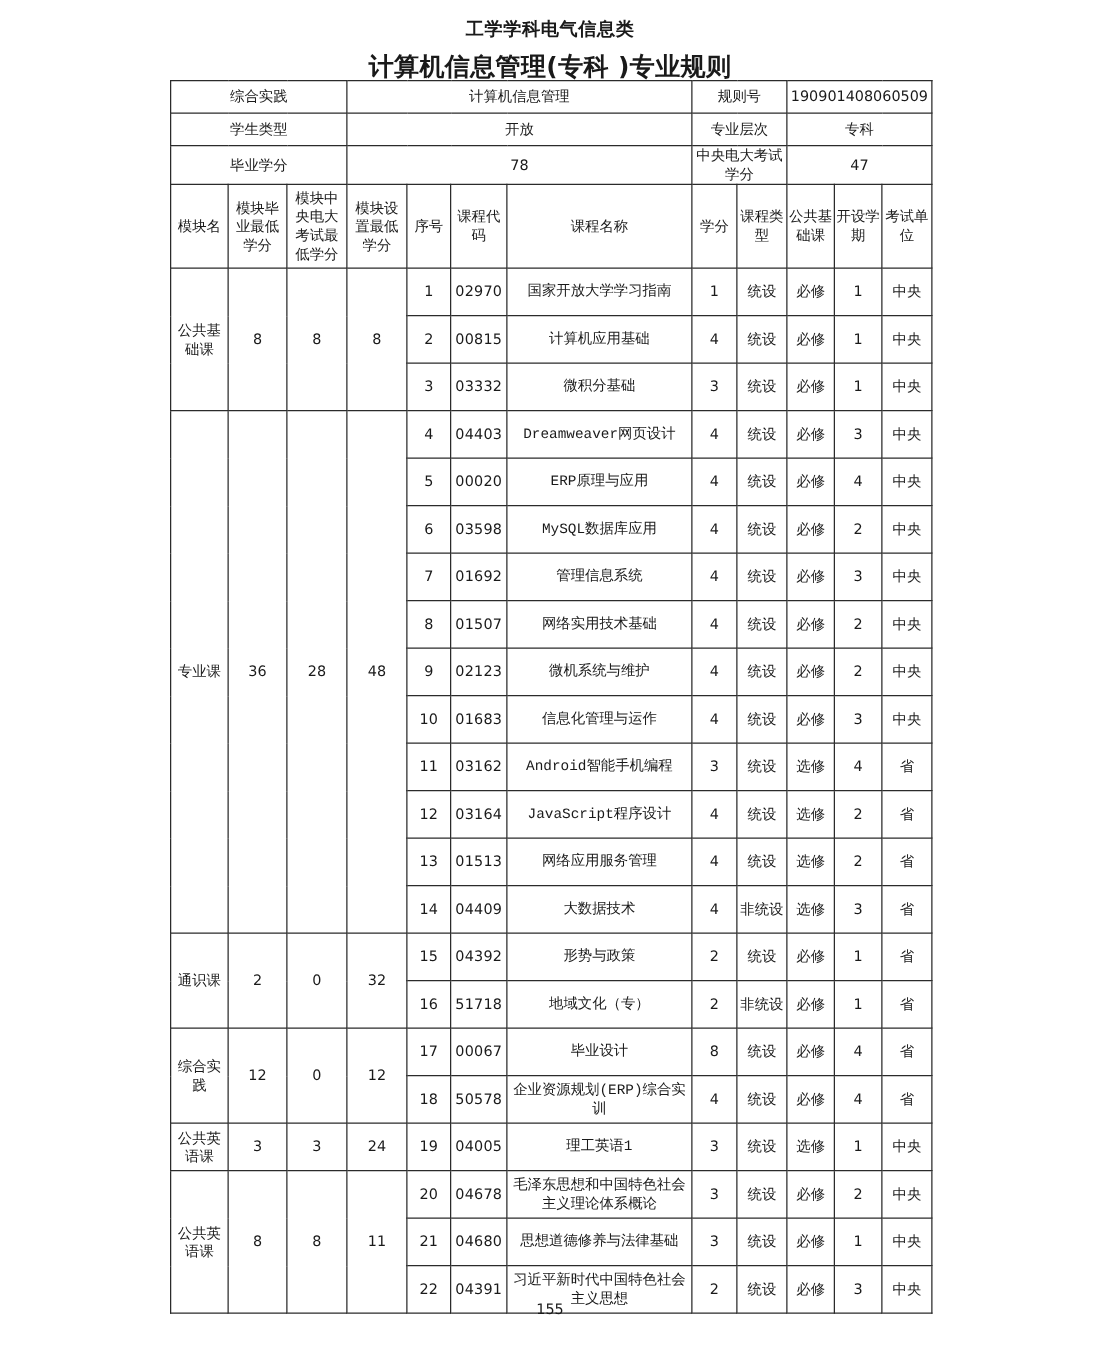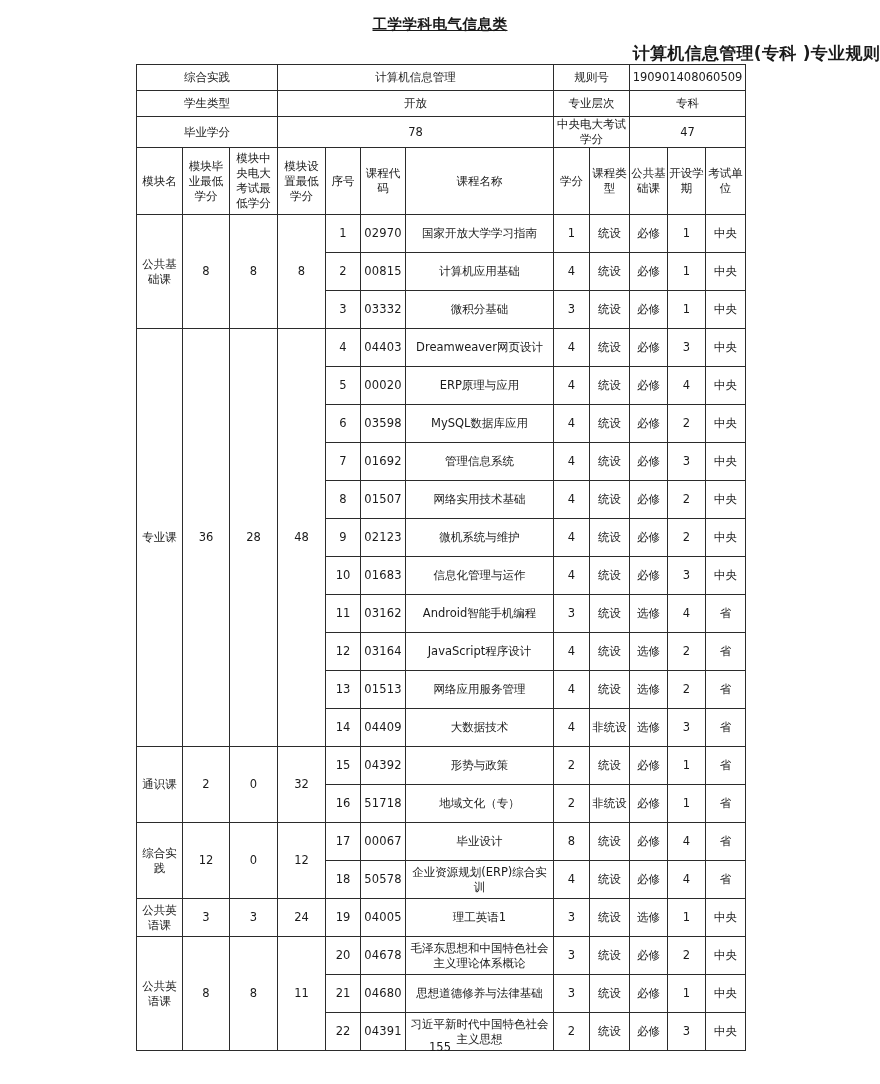--- a/index.html
+++ b/index.html
@@ -23,29 +23,27 @@
   }
   .titles {
     text-align: center;
     padding-top: 14px;
   }
   .title-main {
     font-size: 14.5px;
     font-weight: bold;
     letter-spacing: 0.5px;
     line-height: 20px;
-    text-decoration: underline;
   }
   .title-sub {
-    font-size: 17px;
+    font-size: 20px;
     font-weight: bold;
     letter-spacing: 0.3px;
     line-height: 20px;
     margin-top: 9px;
-    text-align: right;
   }
   .table-wrap {
     position: absolute;
     left: 136px;
     top: 64px;
     width: 609px;
   }
   table.doc {
     border-collapse: collapse;
     width: 609px;
@@ -82,21 +80,21 @@
   .modname {
     font-size: 11.5px;
     line-height: 17px;
   }
   .vert {
     
     word-break: break-all;
   }
   .num { font-size: 11.5px; }
   .code { font-size: 11.5px; letter-spacing: 0.2px; }
-  .cname { font-size: 11.5px; }
+  .cname { font-size: 11.5px; font-family: Liberation Mono, monospace; }
   .footer {
     position: absolute;
     left: 0;
     right: 0;
     top: 1040px;
     text-align: center;
     font-size: 11.5px;
   }
 </style>
 </head>

